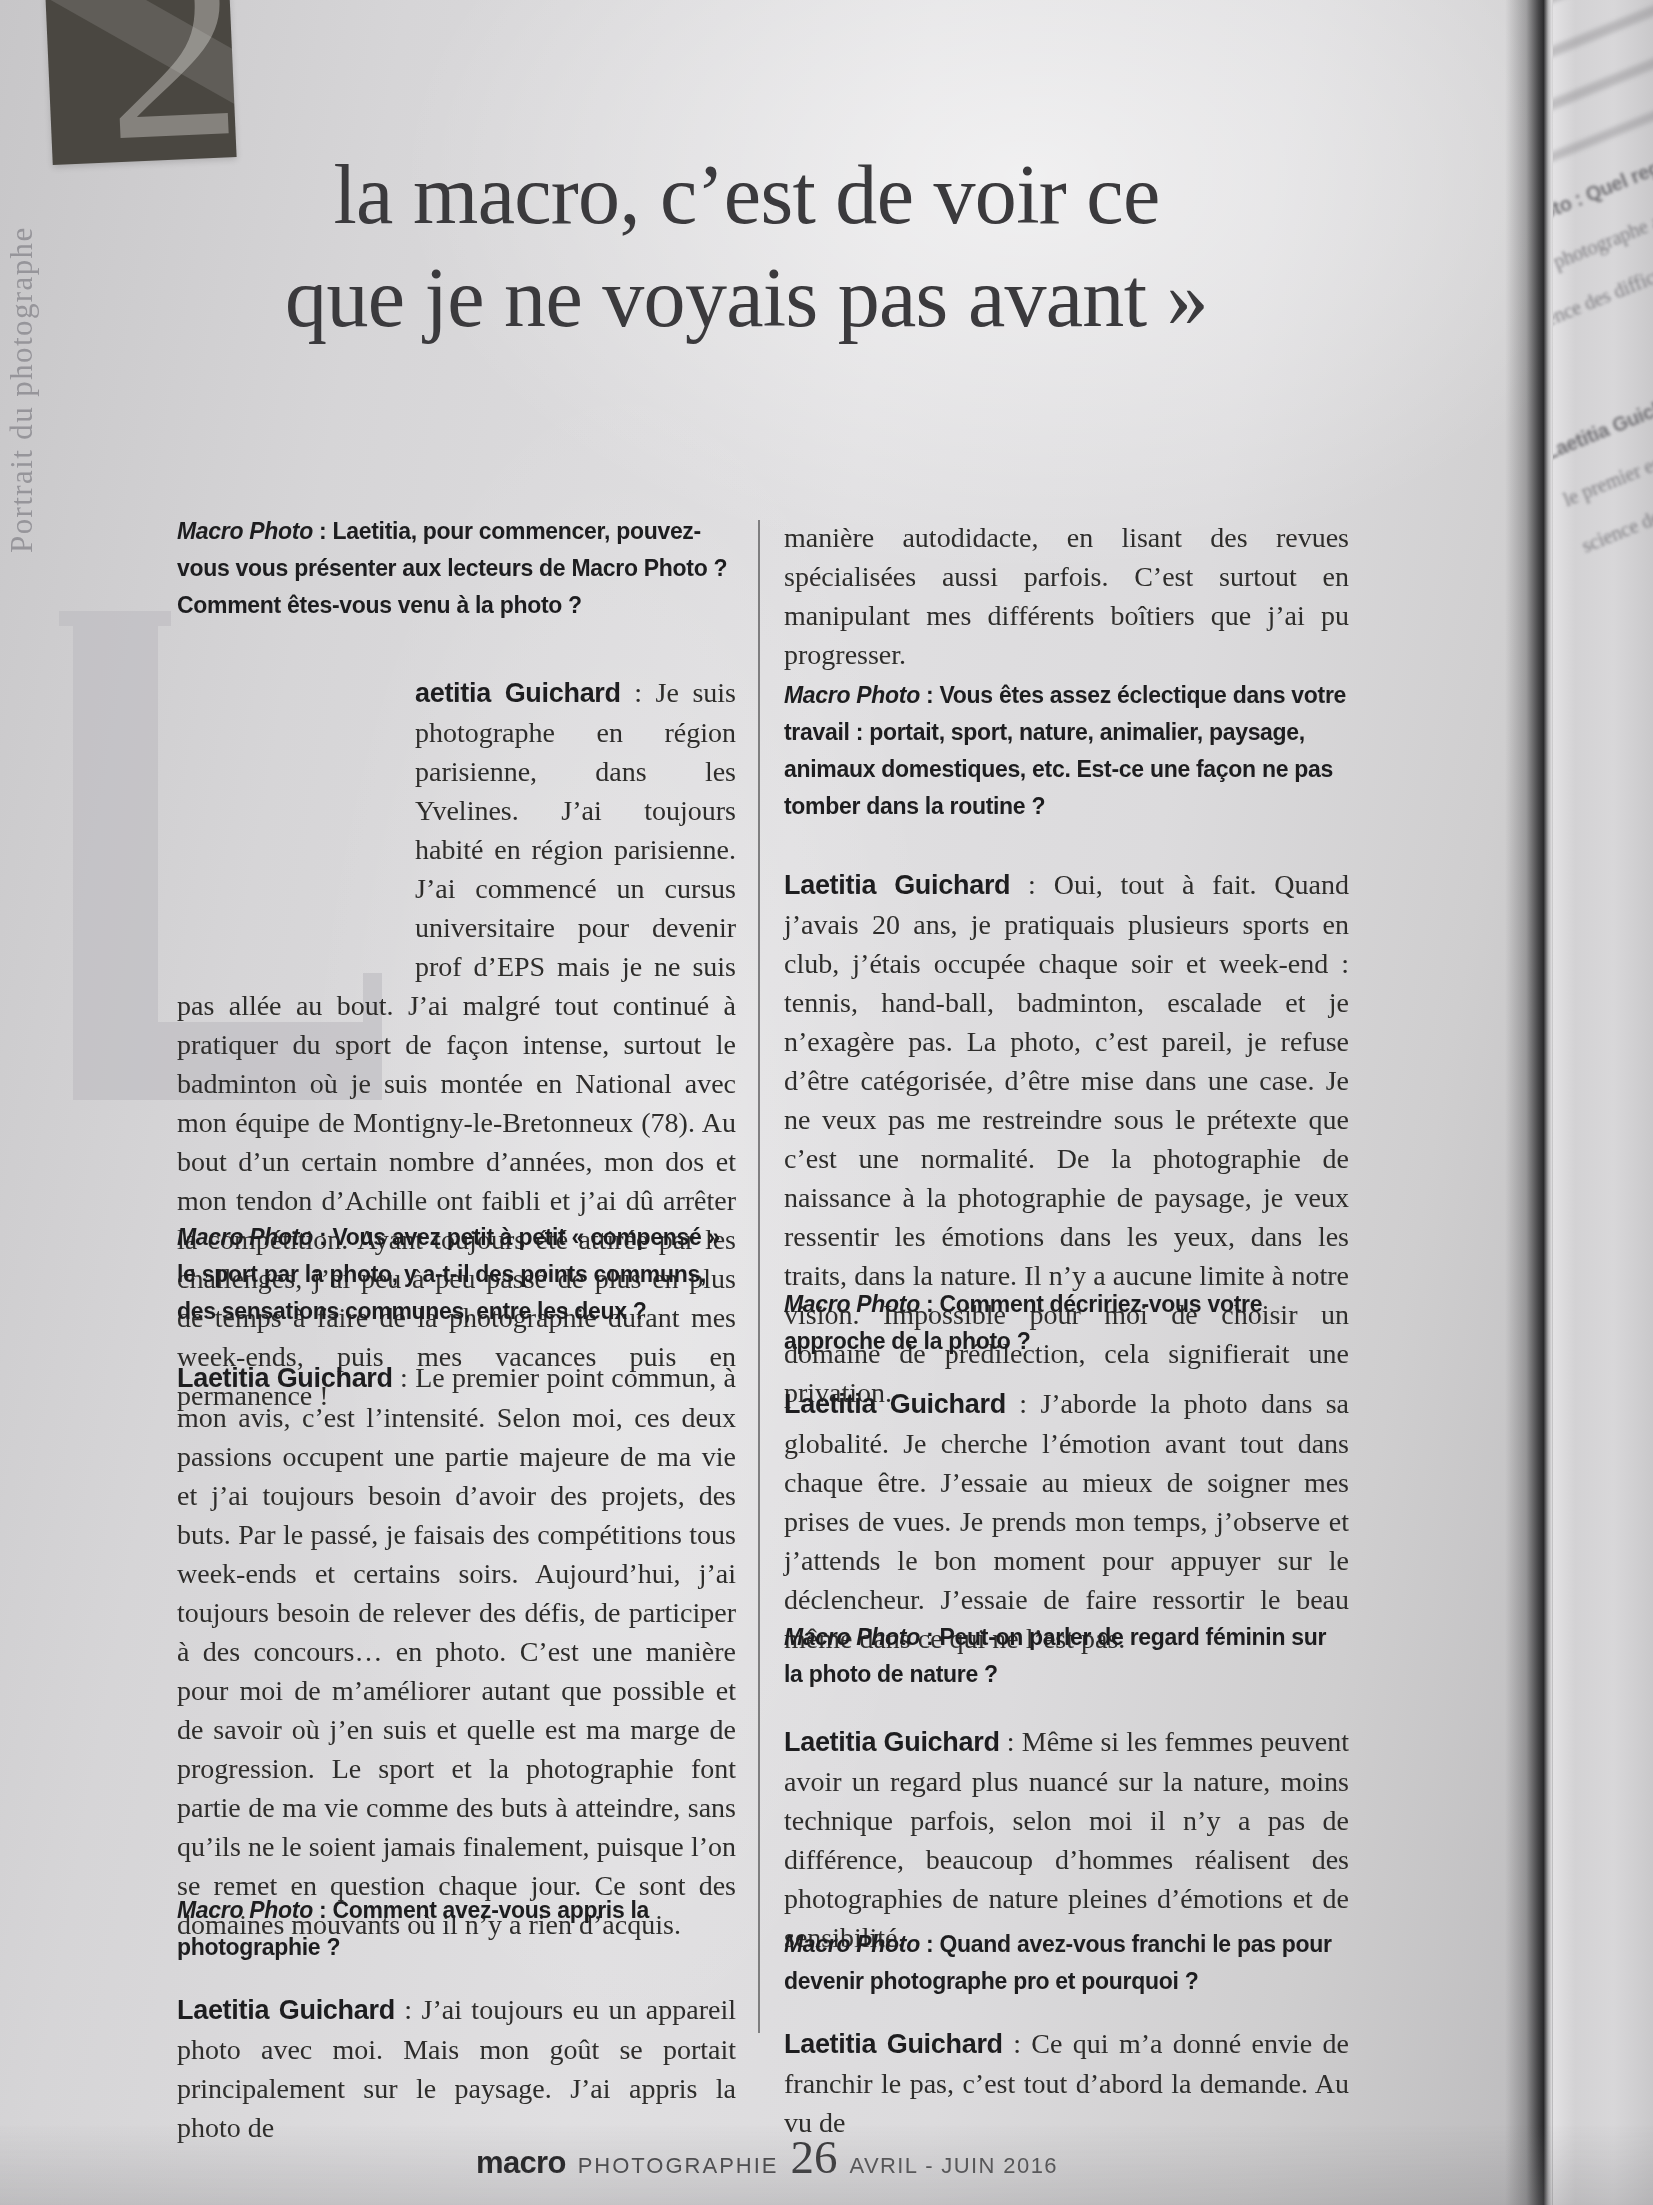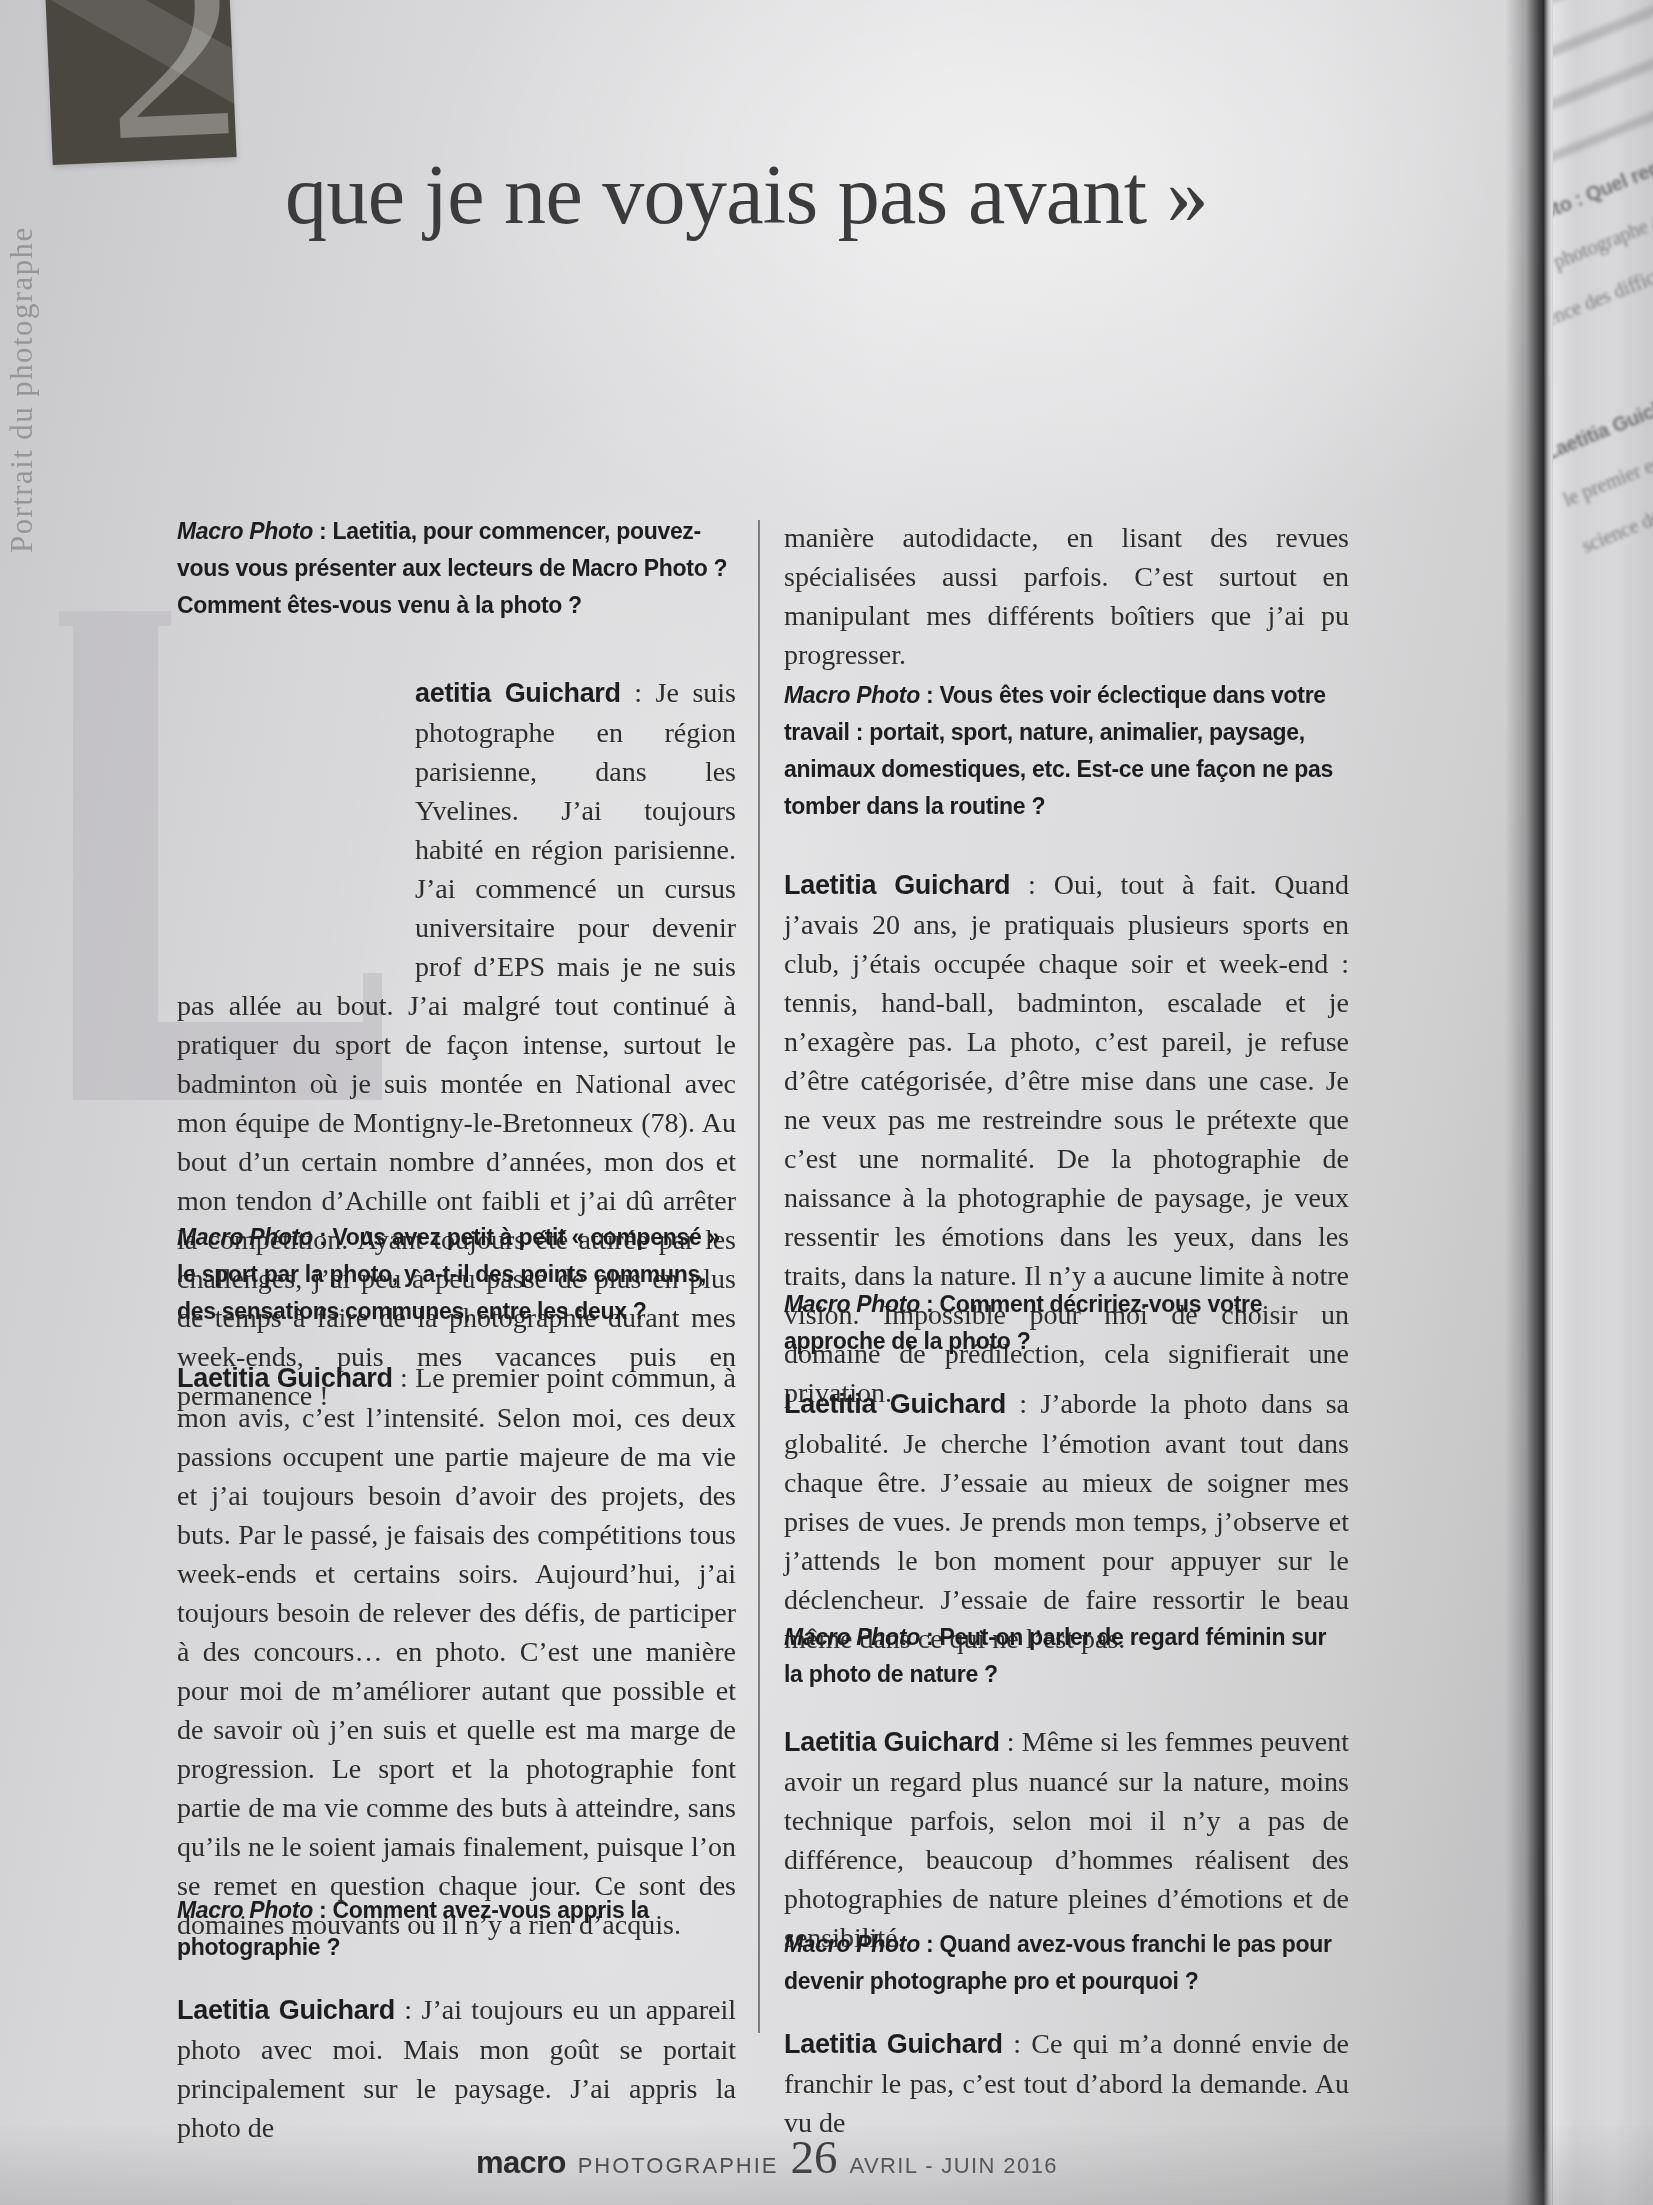--- a/index.html
+++ b/index.html
@@ -126,20 +126,21 @@
 <div class="paper"></div>
 
 <div class="numbox">
   <span class="big2">2</span>
   <span class="sheen"></span>
 </div>
 
 <div class="sidebar-label">Portrait du photographe</div>
 
 <div class="headline">
+  <div>la macro, c’est de voir ce</div>
   <div>que je ne voyais pas avant »</div>
 </div>
 
 <div class="ghostL">
   <div class="gl-topserif"></div>
   <div class="gl-stem"></div>
   <div class="gl-foot"></div>
   <div class="gl-footserif"></div>
 </div>
 
@@ -164,21 +165,21 @@
   </div>
 </div>
 
 <div class="divider"></div>
 
 <div class="col col-right">
   <div class="blk" style="top:518px">
     <p class="at"><span>manière autodidacte, en lisant des revues spécialisées aussi parfois. C’est surtout en manipulant mes différents boîtiers que j’ai pu progresser.</span></p>
   </div>
   <div class="blk" style="top:677px">
-    <p class="qt"><b>Macro Photo</b><span> : Vous êtes voir éclectique dans votre travail : portait, sport, nature, animalier, paysage, animaux domestiques, etc. Est-ce une façon ne pas tomber dans la routine ?</span></p>
+    <p class="qt"><b>Macro Photo</b><span> : Vous êtes assez éclectique dans votre travail : portait, sport, nature, animalier, paysage, animaux domestiques, etc. Est-ce une façon ne pas tomber dans la routine ?</span></p>
   </div>
   <div class="blk" style="top:865px">
     <p class="at"><b>Laetitia Guichard</b><span> : Oui, tout à fait. Quand j’avais 20 ans, je pratiquais plusieurs sports en club, j’étais occupée chaque soir et week-end : tennis, hand-ball, badminton, escalade et je n’exagère pas. La photo, c’est pareil, je refuse d’être catégorisée, d’être mise dans une case. Je ne veux pas me restreindre sous le prétexte que c’est une normalité. De la photographie de naissance à la photographie de paysage, je veux ressentir les émotions dans les yeux, dans les traits, dans la nature. Il n’y a aucune limite à notre vision. Impossible pour moi de choisir un domaine de prédilection, cela signifierait une privation.</span></p>
   </div>
   <div class="blk" style="top:1286px">
     <p class="qt"><b>Macro Photo</b><span> : Comment décririez-vous votre approche de la photo ?</span></p>
   </div>
   <div class="blk" style="top:1384px">
     <p class="at"><b>Laetitia Guichard</b><span> : J’aborde la photo dans sa globalité. Je cherche l’émotion avant tout dans chaque être. J’essaie au mieux de soigner mes prises de vues. Je prends mon temps, j’observe et j’attends le bon moment pour appuyer sur le déclencheur. J’essaie de faire ressortir le beau même dans ce qui ne l’est pas.</span></p>
   </div>

